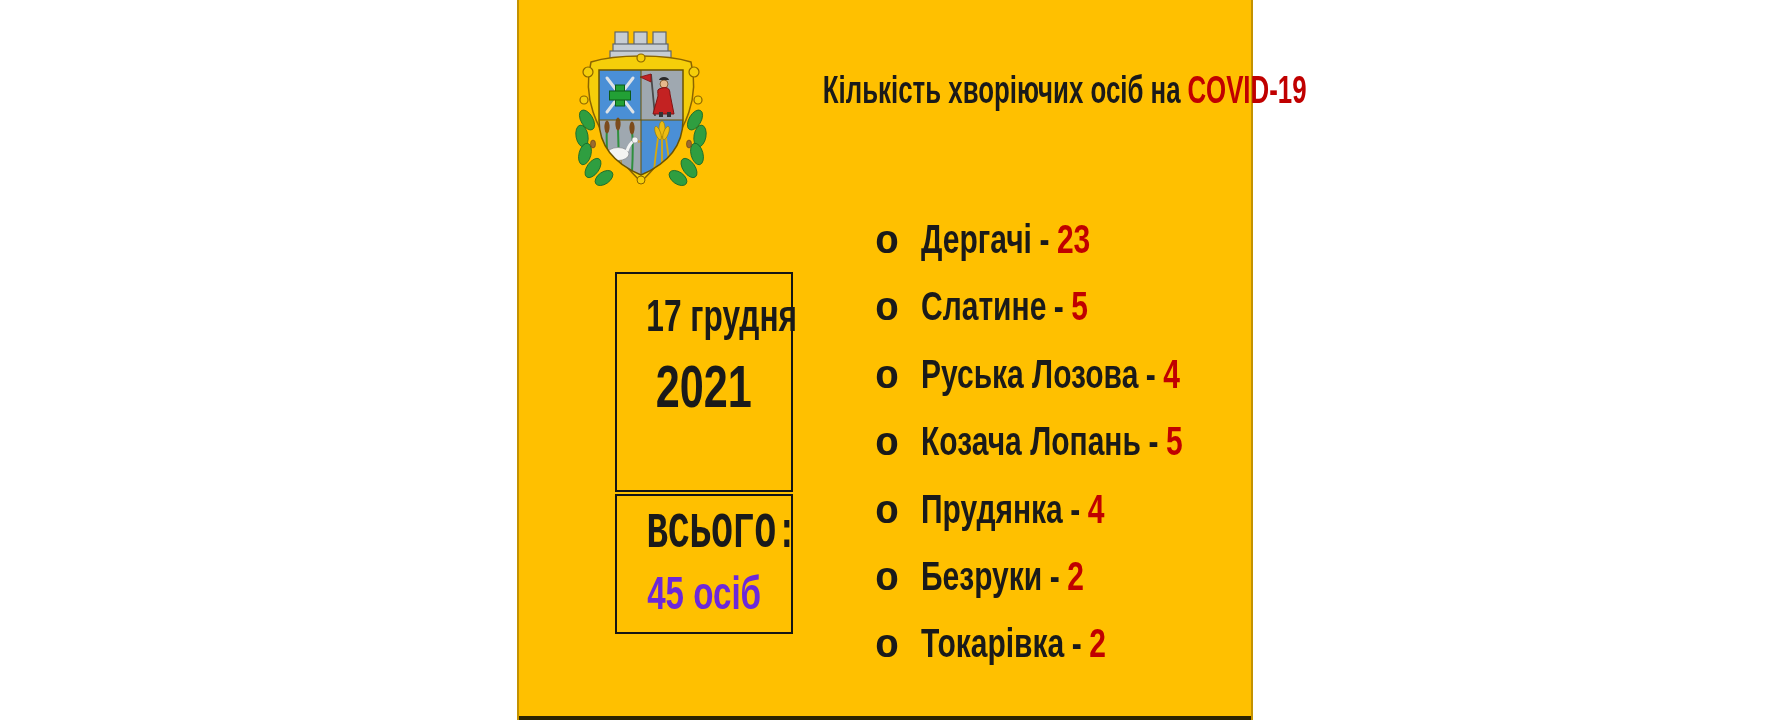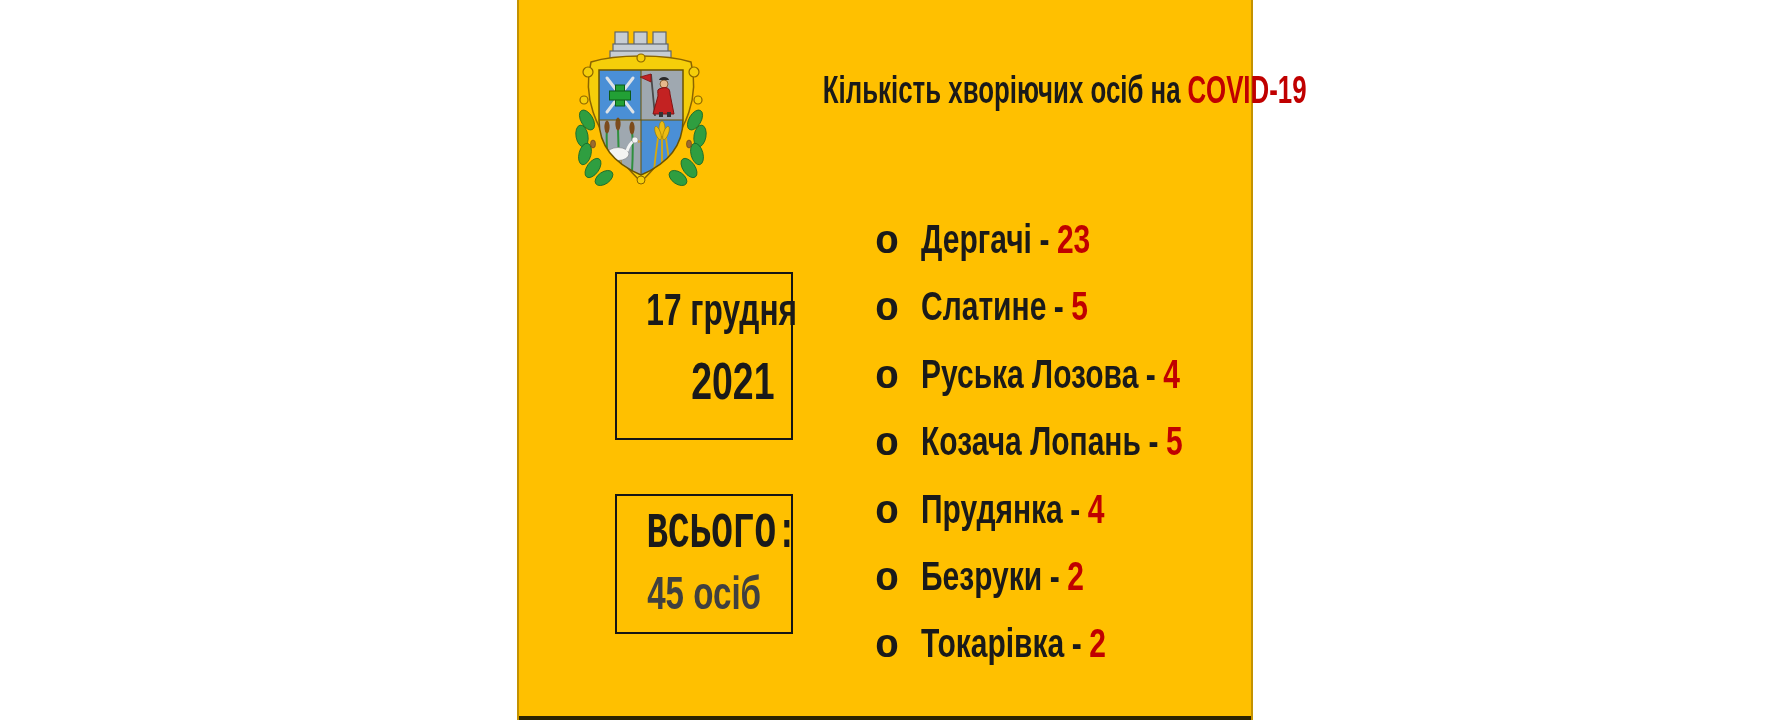--- a/index.html
+++ b/index.html
@@ -24,26 +24,26 @@
   .title-block{
     position:absolute;left:190px;top:64px;width:520px;text-align:center;
     color:#1A1A1A;font-weight:700;font-size:38px;line-height:52px;
   }
   .title-hl{color:#C00000;margin-left:10px;}
 
   .info-box{
     position:absolute;left:96px;width:178px;box-sizing:border-box;
     border:2px solid #151515;text-align:center;color:#1A1A1A;font-weight:700;
   }
-  .date-box{top:272px;height:168px;padding-top:10px;}
+  .date-box{top:272px;height:220px;padding-top:16px;}
   .date-line1{font-size:44px;line-height:52px;}
-  .date-line2{font-size:52px;line-height:90px;text-align:right;}
+  .date-line2{font-size:60px;line-height:90px;}
   .total-box{top:494px;height:140px;padding-top:8px;}
   .total-label{font-size:50px;line-height:60px;font-family:Liberation Mono, monospace;}
-  .total-value{font-size:46px;line-height:58px;color:#404040;}
+  .total-value{font-size:46px;line-height:58px;color:#6d28d9;}
 
   .case-list{position:absolute;left:356px;top:206px;width:360px;}
   .case-row{display:flex;align-items:baseline;height:67.4px;}
   .bullet{
     font-family:"Liberation Mono",monospace;font-weight:700;font-size:40px;
     line-height:67.4px;color:#1A1A1A;margin-right:22px;
   }
   .case-text{font-weight:700;font-size:40px;line-height:67.4px;color:#1A1A1A;}
   .case-dash{margin:0 10px;}
   .case-count{color:#C00000;}

